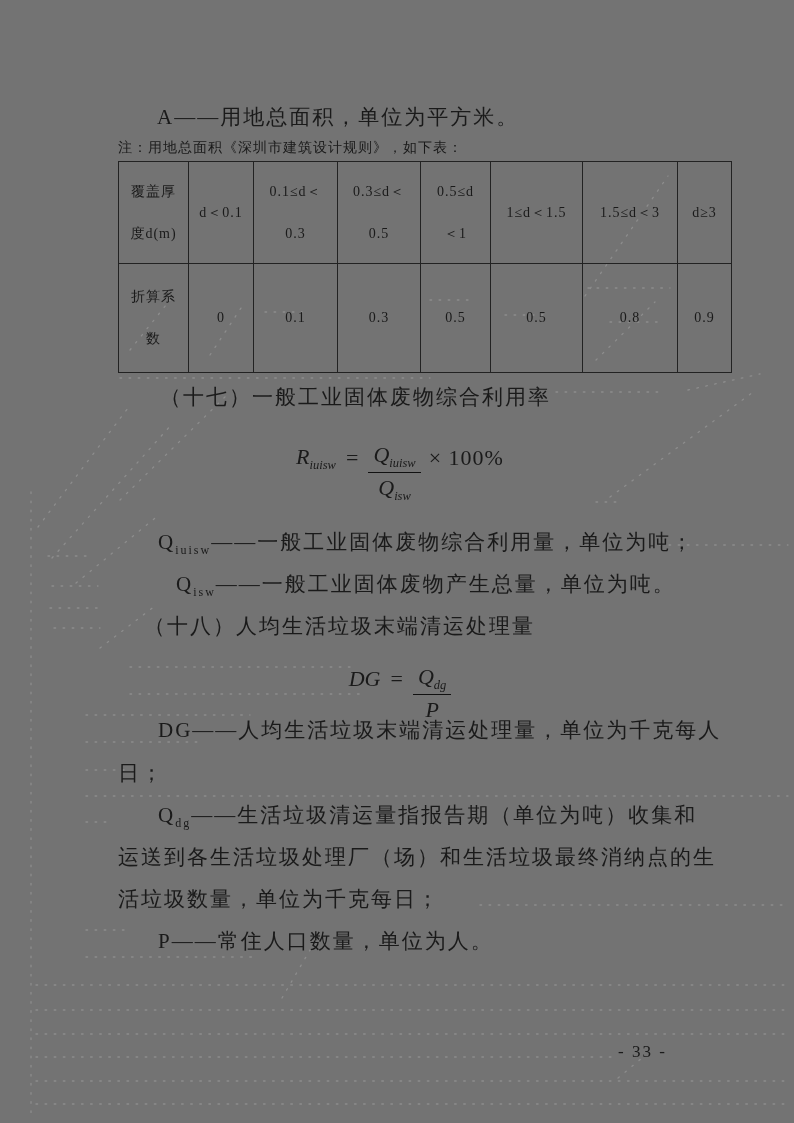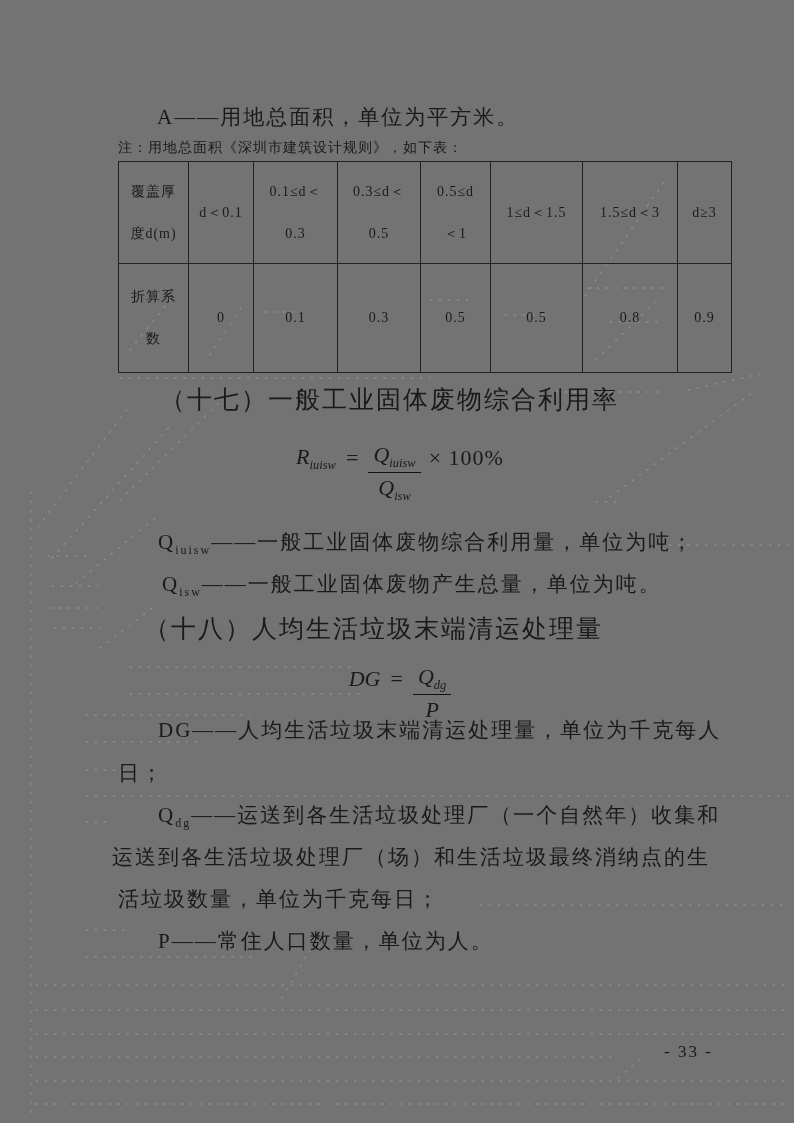--- a/index.html
+++ b/index.html
@@ -17,35 +17,35 @@
   }
   table.conv{
     position:absolute;left:118px;top:161px;z-index:2;width:613px;height:211px;
     border-collapse:collapse;table-layout:fixed;background:transparent;
   }
   table.conv td{
     border:1.4px solid #222;text-align:center;vertical-align:middle;
     font-size:14px;line-height:42px;padding:0 2px;white-space:pre-line;
     letter-spacing:1px;
   }
-  .heading{font-size:25px;letter-spacing:2px;white-space:nowrap;}
+  .heading{font-size:21px;letter-spacing:2px;white-space:nowrap;}
   .formula{
     display:flex;align-items:center;justify-content:center;gap:8px;
     font-size:22px;font-style:italic;z-index:2;
   }
   .formula .mv{font-style:italic;}
   .formula sub{font-size:12.5px;font-style:italic;line-height:1;}
   .formula .eq{font-style:normal;padding:0 2px;}
   .frac{display:inline-flex;flex-direction:column;align-items:center;line-height:1.15;}
   .frac .num{border-bottom:1.6px solid #111;padding:0 5px 2px;margin-top:28px;}
   .frac .den{padding-top:2px;}
   .formula .tail{font-style:normal;letter-spacing:1px;}
   .defline{font-size:21px;letter-spacing:2px;white-space:nowrap;}
   .defline sub{font-size:12px;line-height:1;}
-  .pageno{font-size:17px;letter-spacing:2px;white-space:nowrap;margin-left:46px;}
+  .pageno{font-size:17px;letter-spacing:2px;white-space:nowrap;}
 </style>
 </head>
 <body>
 
 <div class="page">
 
   <svg class="noise" width="794" height="1123" viewBox="0 0 794 1123">
     <g stroke="#8d8d8d" stroke-width="1.3" stroke-dasharray="1.6 7.5" fill="none" stroke-linecap="round">
       <line x1="31" y1="492" x2="31" y2="1118"></line>
       <line x1="38" y1="527" x2="131" y2="404"></line>
@@ -143,35 +143,35 @@
     <span><span class="mv">R</span><sub>iuisw</sub></span>
     <span class="eq">=</span>
     <span class="frac">
       <span class="num"><span class="mv">Q</span><sub>iuisw</sub></span>
       <span class="den"><span class="mv">Q</span><sub>isw</sub></span>
     </span>
     <span class="tail">× 100%</span>
   </div>
 
   <div class="abs defline" style="left:158px;top:528px"><span>Q</span><sub>iuisw</sub><span>——一般工业固体废物综合利用量，单位为吨；</span></div>
-  <div class="abs defline" style="left:162px;top:570px"><span>Q</span><sub>isw</sub><span>——一般工业固体废物产生总量，单位为吨。</span></div>
+  <div class="abs defline" style="left:176px;top:570px"><span>Q</span><sub>isw</sub><span>——一般工业固体废物产生总量，单位为吨。</span></div>
 
   <div class="abs heading" style="left:144px;top:612px">（十八）人均生活垃圾末端清运处理量</div>
 
   <div class="abs formula" style="left:100px;top:650px;width:600px;height:58px">
     <span><span class="mv">DG</span></span>
     <span class="eq">=</span>
     <span class="frac">
       <span class="num"><span class="mv">Q</span><sub>dg</sub></span>
       <span class="den"><span class="mv">P</span></span>
     </span>
   </div>
 
   <div class="abs defline" style="left:158px;top:716px"><span>DG</span><sub></sub><span>——人均生活垃圾末端清运处理量，单位为千克每人</span></div>
   <div class="abs defline" style="left:118px;top:759px"><span>日；</span></div>
-  <div class="abs defline" style="left:158px;top:801px"><span>Q</span><sub>dg</sub><span>——运送到各生活垃圾处理厂（一个自然年）收集和</span></div>
-  <div class="abs defline" style="left:112px;top:843px"><span>运送到各生活垃圾处理厂（场）和生活垃圾最终消纳点的生</span></div>
+  <div class="abs defline" style="left:158px;top:801px"><span>Q</span><sub>dg</sub><span>——生活垃圾清运量指报告期（单位为吨）收集和</span></div>
+  <div class="abs defline" style="left:118px;top:843px"><span>运送到各生活垃圾处理厂（场）和生活垃圾最终消纳点的生</span></div>
   <div class="abs defline" style="left:118px;top:885px"><span>活垃圾数量，单位为千克每日；</span></div>
   <div class="abs defline" style="left:158px;top:927px"><span>P</span><span>——常住人口数量，单位为人。</span></div>
 
   <div class="abs pageno" style="left:618px;top:1042px">- 33 -</div>
 
 </div>
 
 </body></html>

